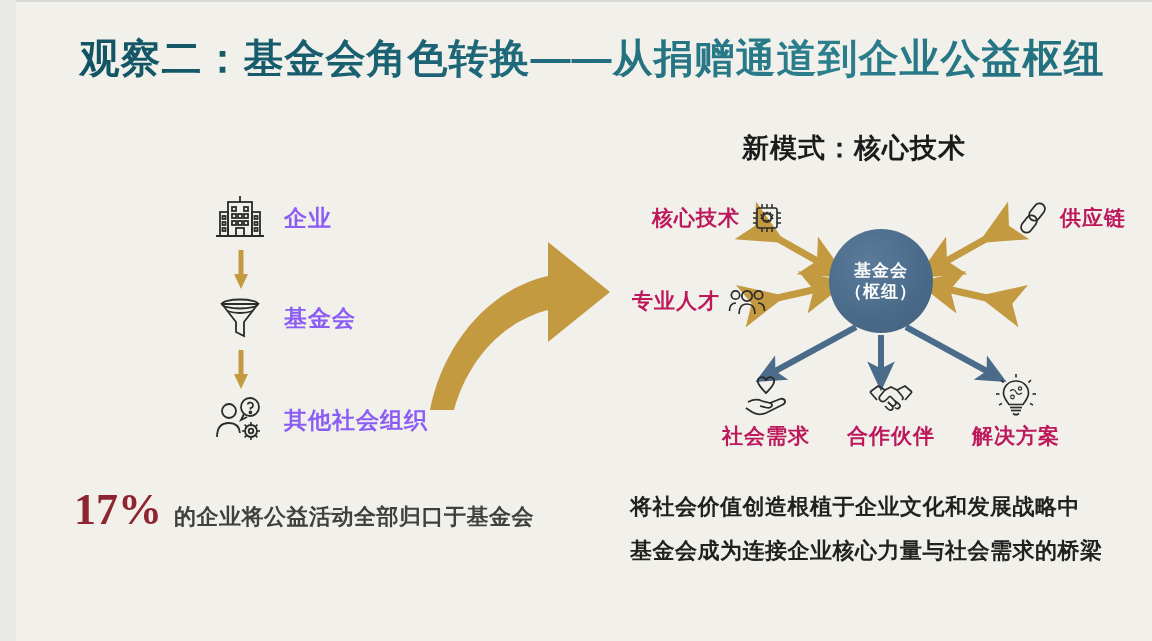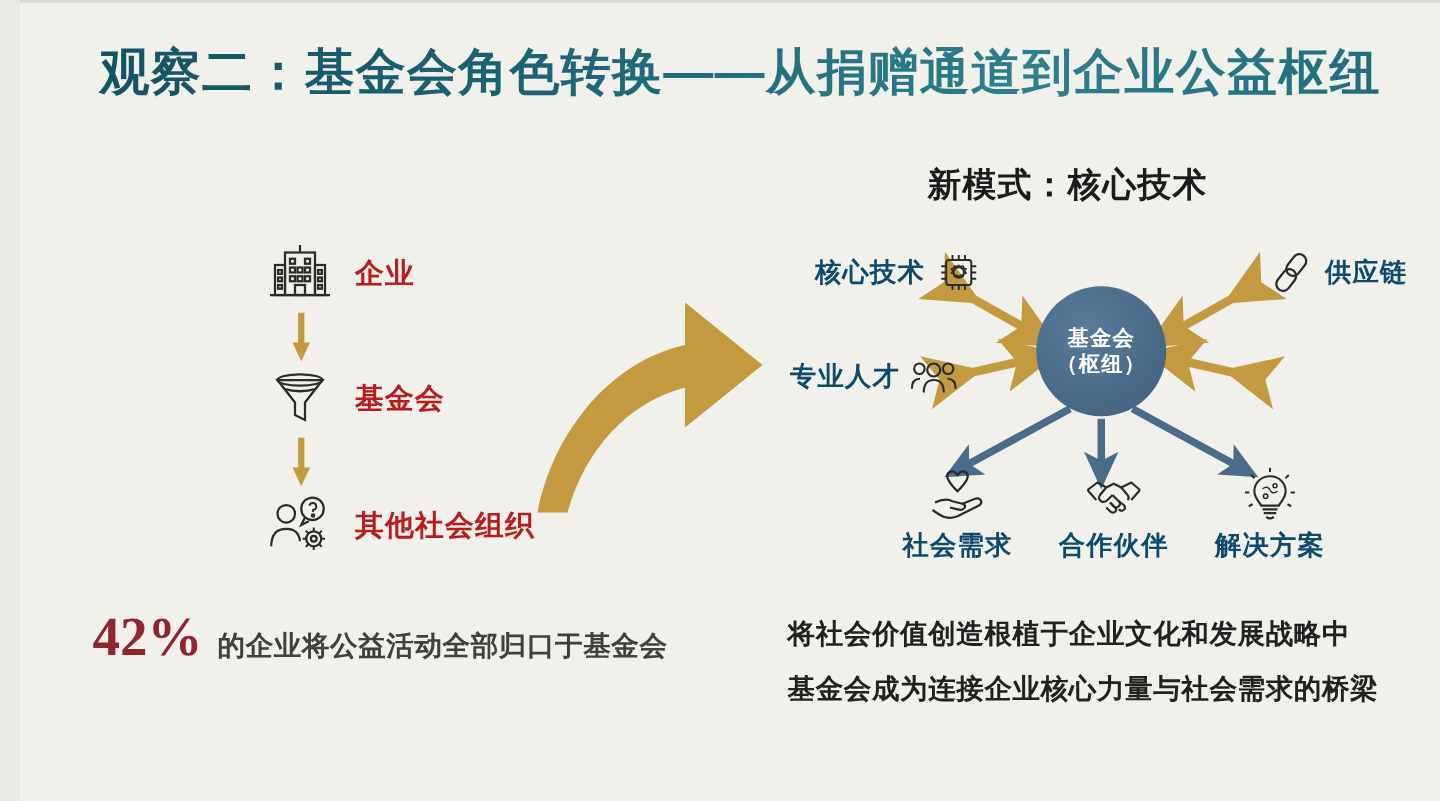--- a/index.html
+++ b/index.html
@@ -63,21 +63,21 @@
     width: 56px;
     height: 56px;
     display: flex;
     align-items: center;
     justify-content: center;
     flex: 0 0 56px;
   }
   .flow-node .flabel {
     font-size: 23px;
     font-weight: bold;
-    color: #b91c1c;
+    color: #8b5cf6;
     white-space: nowrap;
     letter-spacing: 1px;
   }
   #node-enterprise { left: 196px; top: 188px; }
   #node-foundation { left: 196px; top: 288px; }
   #node-other      { left: 196px; top: 390px; }
 
   .down-arrow {
     position: absolute;
     left: 218px;
@@ -132,21 +132,21 @@
   .spoke {
     position: absolute;
     display: flex;
     align-items: center;
     gap: 8px;
     z-index: 2;
   }
   .spoke .slabel {
     font-size: 21px;
     font-weight: bold;
-    color: #0c4a6e;
+    color: #be185d;
     white-space: nowrap;
     letter-spacing: 1px;
   }
   .spoke .sicon {
     width: 38px;
     height: 38px;
     display: flex;
     align-items: center;
     justify-content: center;
     flex: 0 0 38px;
@@ -419,21 +419,21 @@
           <circle cx="17.5" cy="23" r="1.8" stroke-width="1.2"></circle>
           <circle cx="25" cy="14.5" r="1.6" stroke-width="1.2"></circle>
         </svg>
       </span>
       <span class="slabel">解决方案</span>
     </div>
 
   </div>
 
   <div id="stat-line">
-    <span id="stat-number">42%</span>
+    <span id="stat-number">17%</span>
     <span id="stat-text">的企业将公益活动全部归口于基金会</span>
   </div>
 
   <div id="footer-right">
     <span class="fline">将社会价值创造根植于企业文化和发展战略中</span>
     <span class="fline">基金会成为连接企业核心力量与社会需求的桥梁</span>
   </div>
 
 </div>
 

